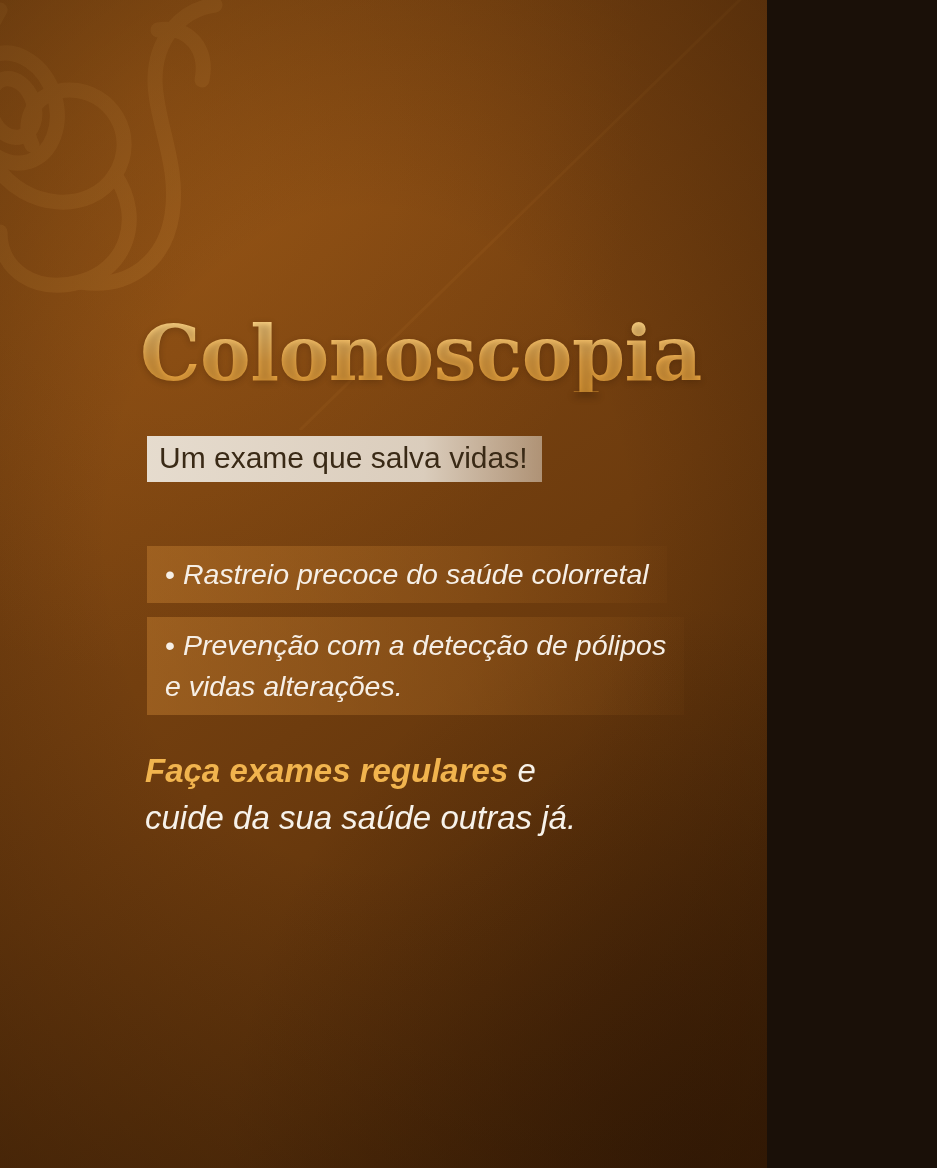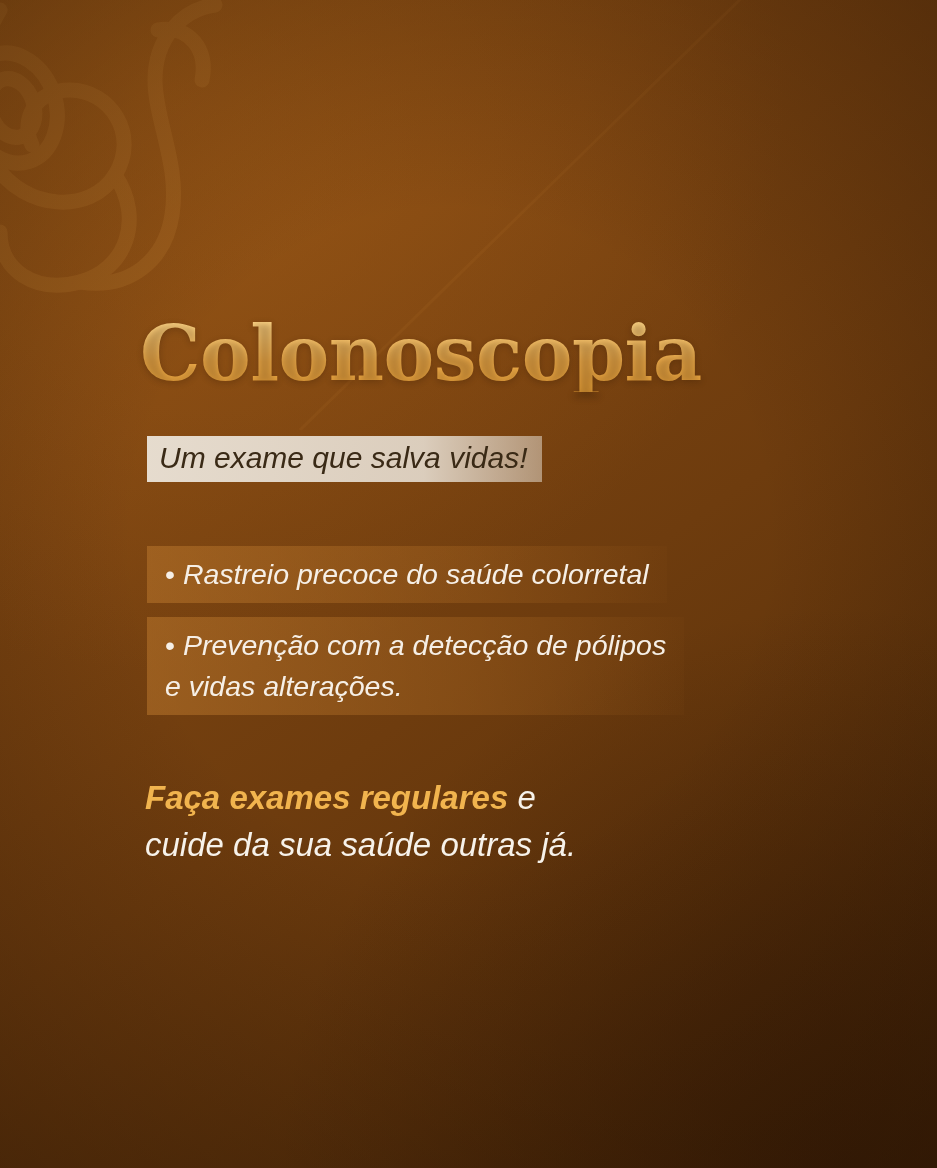--- a/index.html
+++ b/index.html
@@ -7,21 +7,21 @@
     margin: 0;
     padding: 0;
     background: #1a1008;
   }
   body {
     font-family: "Liberation Sans", sans-serif;
   }
 
   .poster {
     position: relative;
-    width: 937px;
+    width: 767px;
     height: 1168px;
     overflow: hidden;
     background:
       radial-gradient(120% 90% at 18% 8%, rgba(168, 96, 24, 0.55) 0%, rgba(140, 76, 16, 0.0) 55%),
       radial-gradient(100% 80% at 90% 100%, rgba(60, 30, 6, 0.85) 0%, rgba(90, 48, 10, 0.0) 60%),
       linear-gradient(145deg, #8b4f14 0%, #7d4511 28%, #6e3c0e 55%, #5e330b 78%, #4a2707 100%);
   }
 
   
   .deco-illustration {
@@ -75,21 +75,20 @@
     -webkit-text-fill-color: transparent;
     text-shadow: 0 2px 6px rgba(40,18,0,0.25);
   }
 
   .subtitle-wrap {
     position: absolute;
     left: 147px;
     top: 436px;
     background: linear-gradient(90deg, rgba(238,232,222,0.92) 0%, rgba(232,224,212,0.88) 70%, rgba(226,216,202,0.55) 100%);
     padding: 7px 14px 9px 12px;
-    font-style: italic;
   }
   .subtitle {
     font-family: "Liberation Sans", sans-serif;
     font-size: 30px;
     font-weight: 400;
     color: #3a2a16;
     line-height: 1;
     white-space: nowrap;
   }
 
@@ -117,21 +116,20 @@
   }
 
   .cta {
     position: absolute;
     left: 145px;
     top: 748px;
     font-size: 33px;
     font-style: italic;
     line-height: 1.42;
     color: #f7f2ea;
-    margin-top: 27px;
   }
   .cta .highlight {
     color: #f1b44e;
     font-weight: 700;
   }
 
   .footer {
     position: absolute;
     left: 147px;
     top: 1065px;

